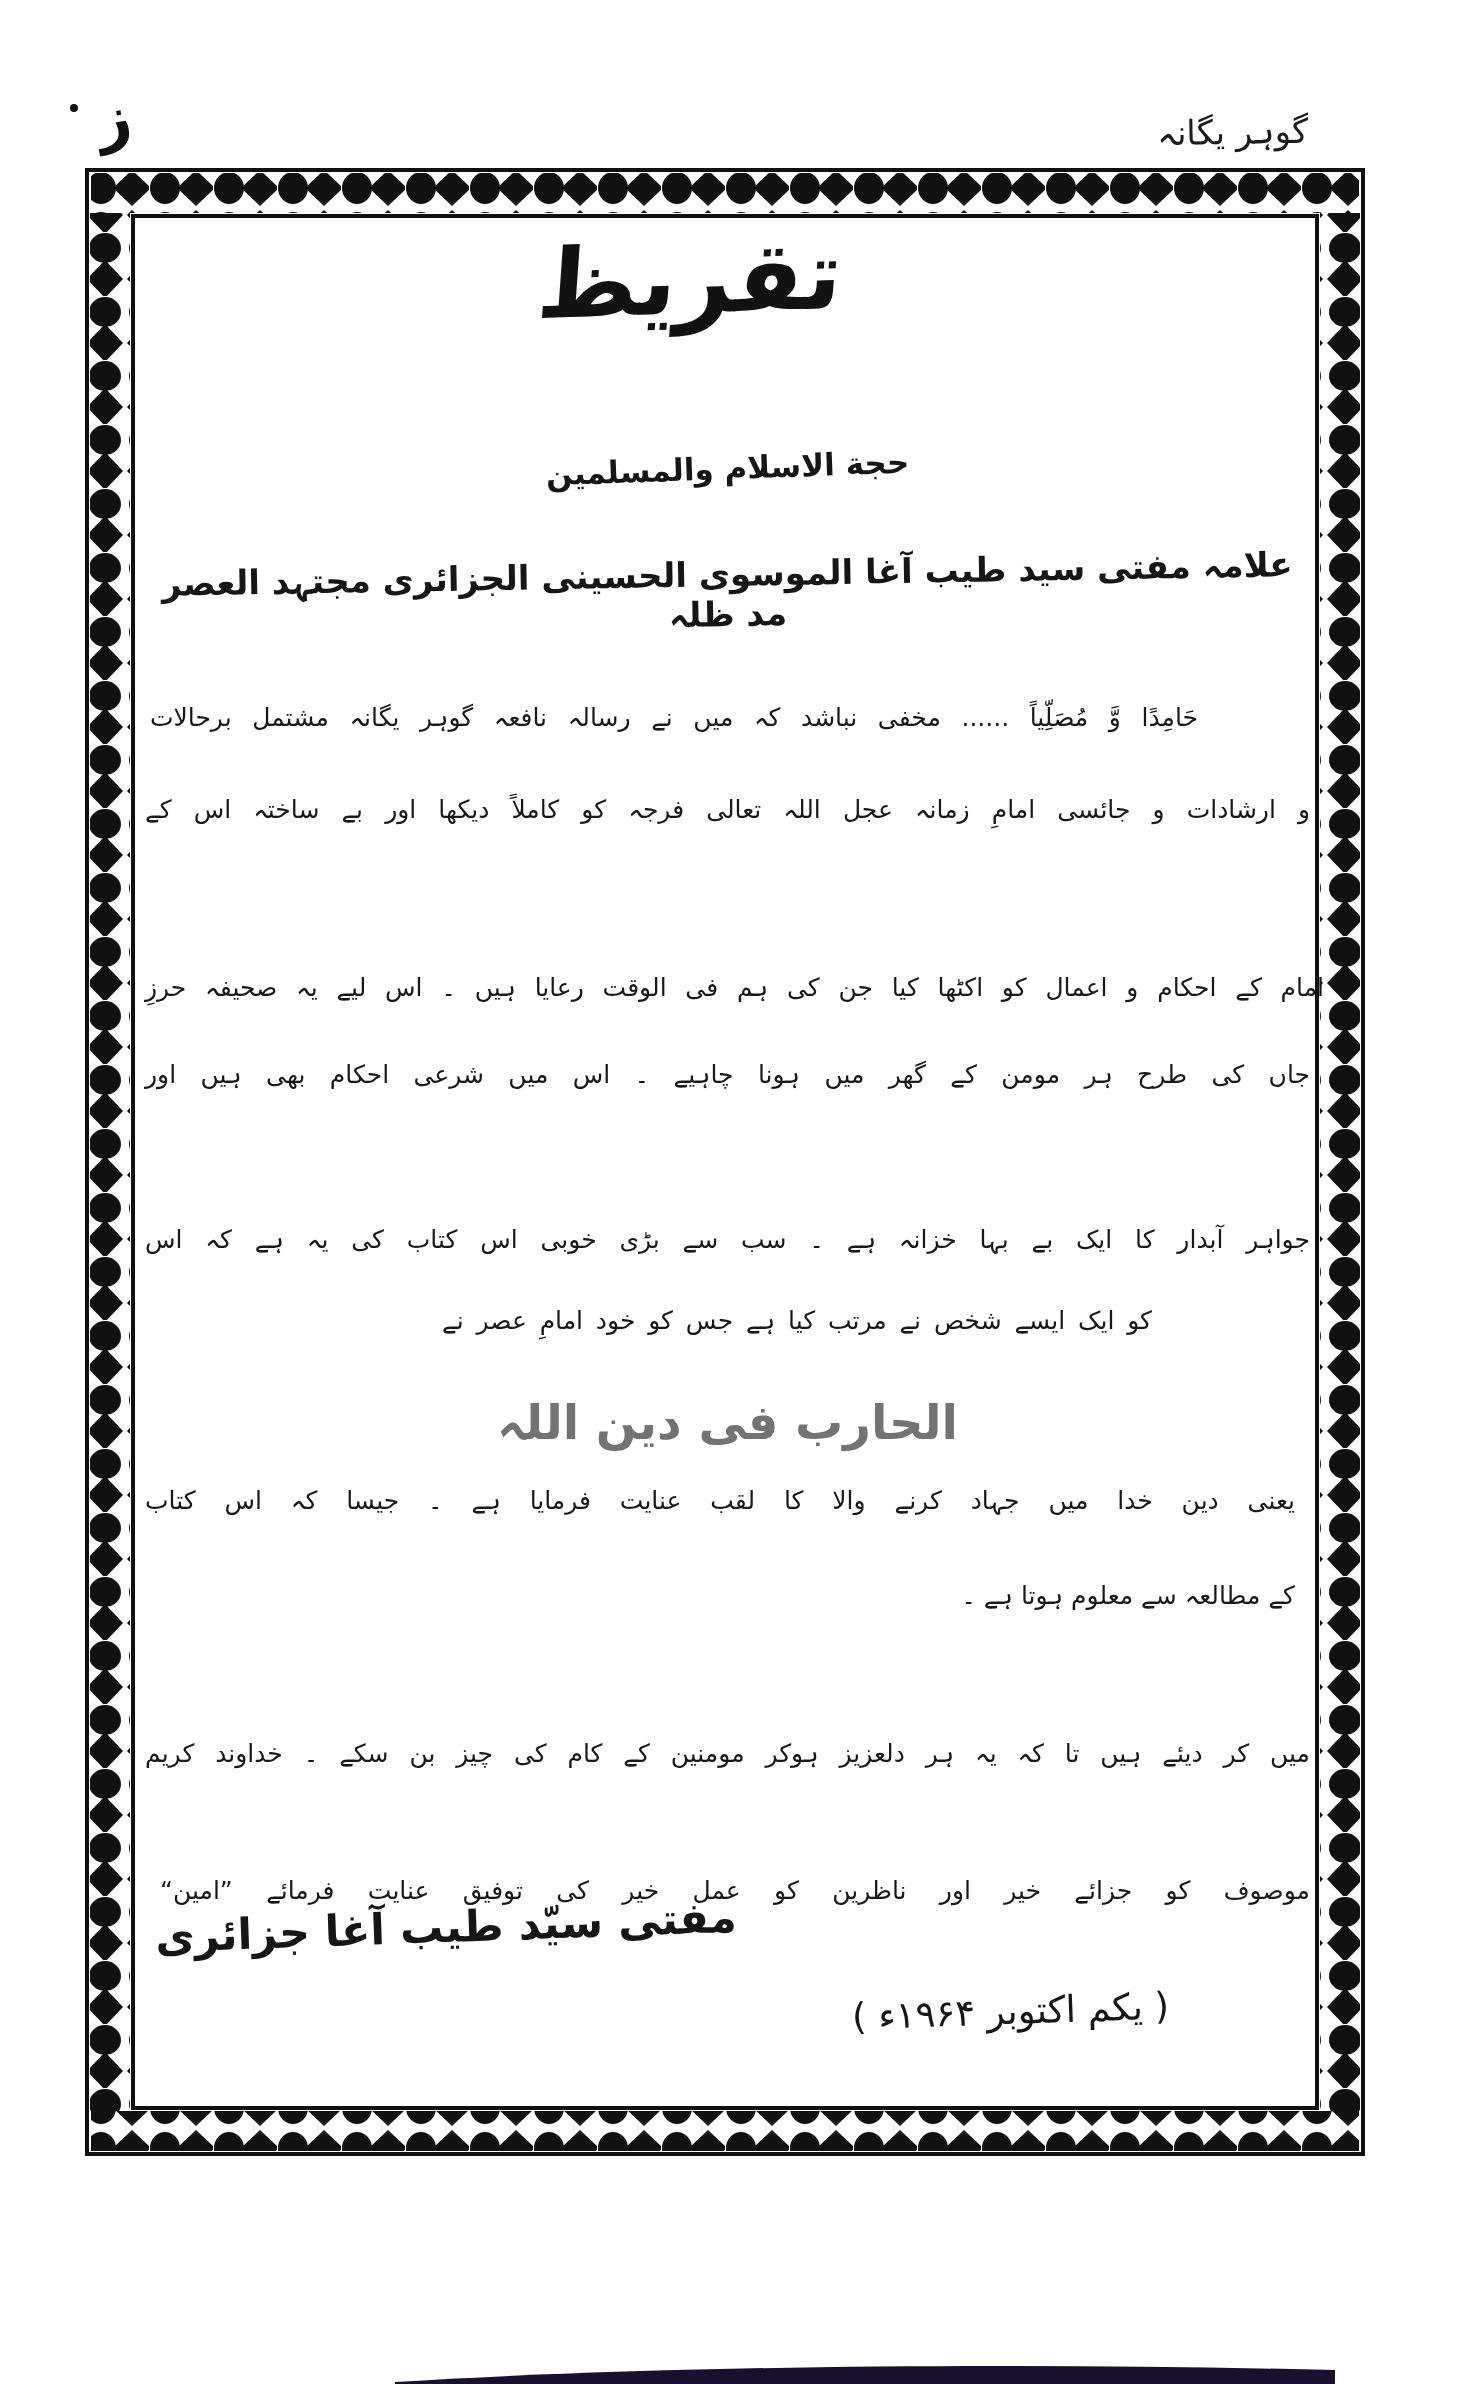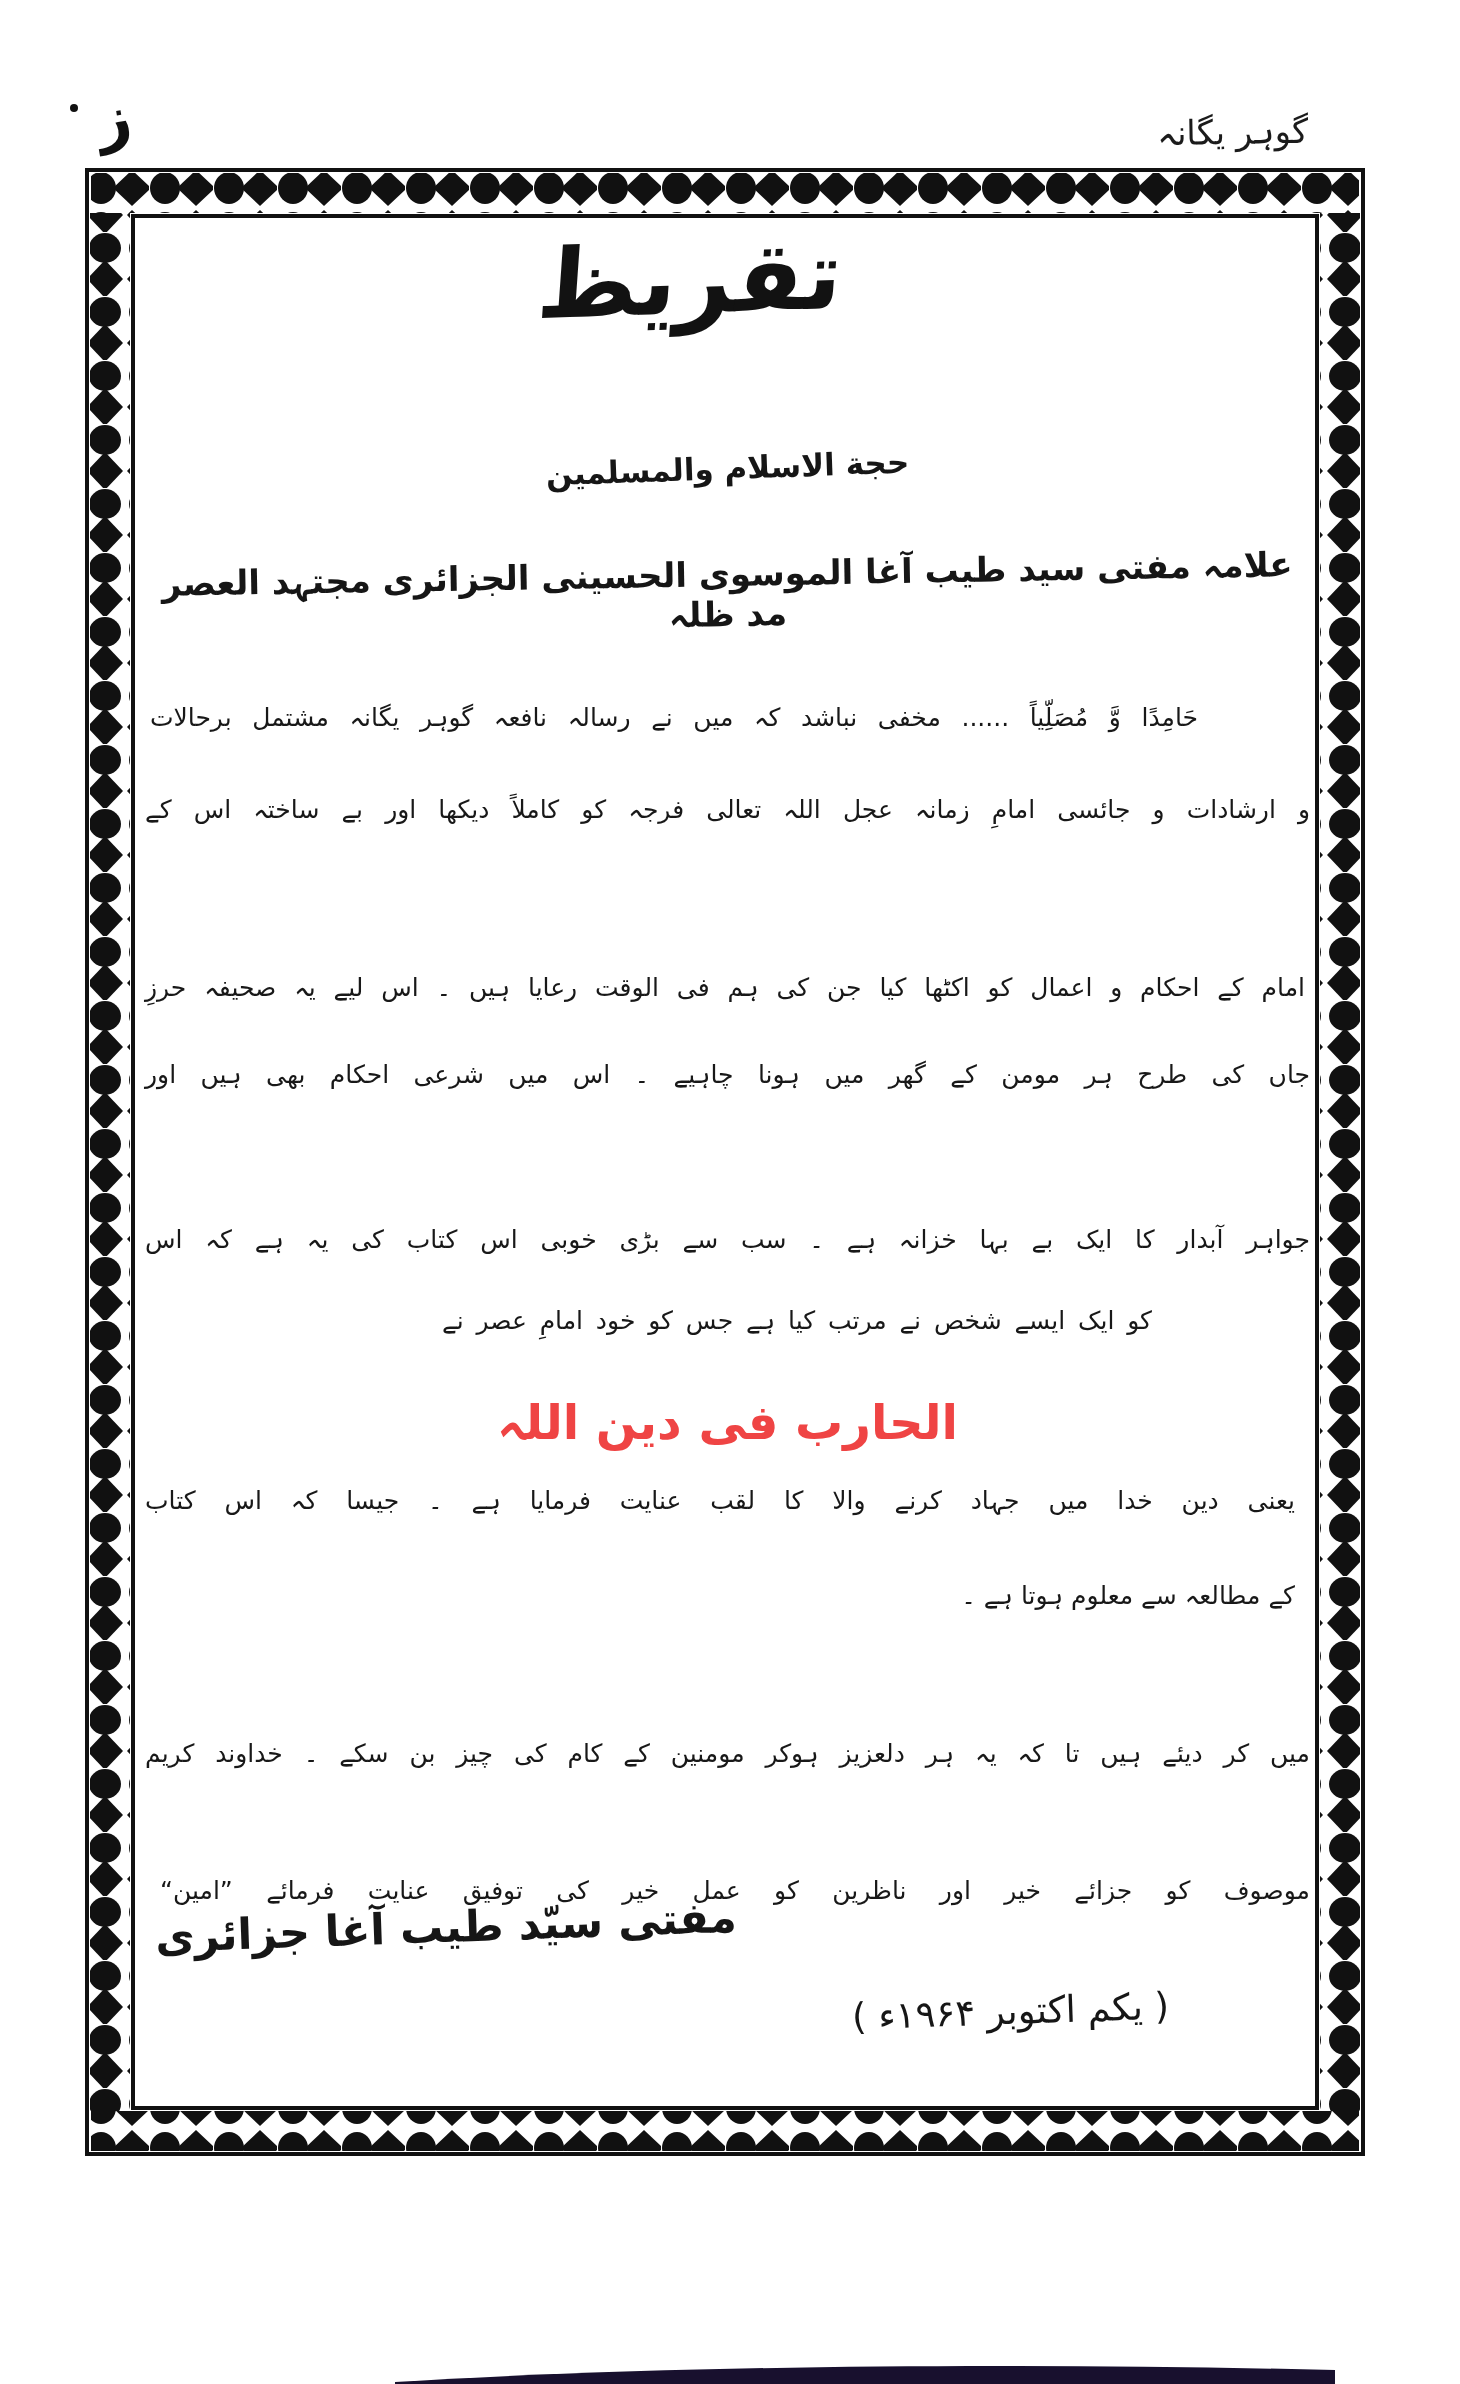--- a/index.html
+++ b/index.html
@@ -38,33 +38,33 @@
     position:absolute;top:554px;left:145px;right:150px;text-align:center;
     font-size:34px;font-weight:600;transform:rotate(-1deg);
   }
   .bline{
     position:absolute;font-size:25px;line-height:1.45;color:#181818;
     text-align:justify;text-align-last:justify;
   }
   .l1 {top:700px; left:150px;right:262px;}
   .l2 {top:792px; left:145px;right:150px;}
   .l3 {top:882px; left:145px;right:150px;}
-  .l4 {top:970px; left:145px;right:155px;}
+  .l4 {top:970px; left:145px;right:136px;}
   .l5 {top:1057px;left:145px;right:150px;}
   .l6 {top:1140px;left:145px;right:150px;}
   .l7 {top:1222px;left:145px;right:150px;}
   .l8 {top:1303px;left:420px;right:308px;margin-left:22px;}
   .l9 {top:1483px;left:145px;right:165px;}
   .l10{top:1578px;right:165px;left:auto;text-align:right;text-align-last:right;white-space:nowrap;}
   .l11{top:1655px;left:145px;right:298px;}
   .l12{top:1736px;left:145px;right:150px;}
   .l13{top:1826px;left:160px;right:150px;margin-top:47px;}
   .center-phrase{
     position:absolute;top:1394px;left:145px;right:150px;text-align:center;
-    text-align-last:center;font-size:48px;font-weight:bold;color:#ef4444;
+    text-align-last:center;font-size:48px;font-weight:bold;color:#737373;
   }
   .signature{
     position:absolute;top:1902px;left:155px;font-size:43px;font-weight:600;
     white-space:nowrap;transform:rotate(-2deg);
   }
   .date-line{
     position:absolute;top:1990px;left:852px;font-size:37px;font-weight:500;
     white-space:nowrap;transform:rotate(-2deg);
   }
   .scan-streak{position:absolute;left:395px;top:2362px;}

